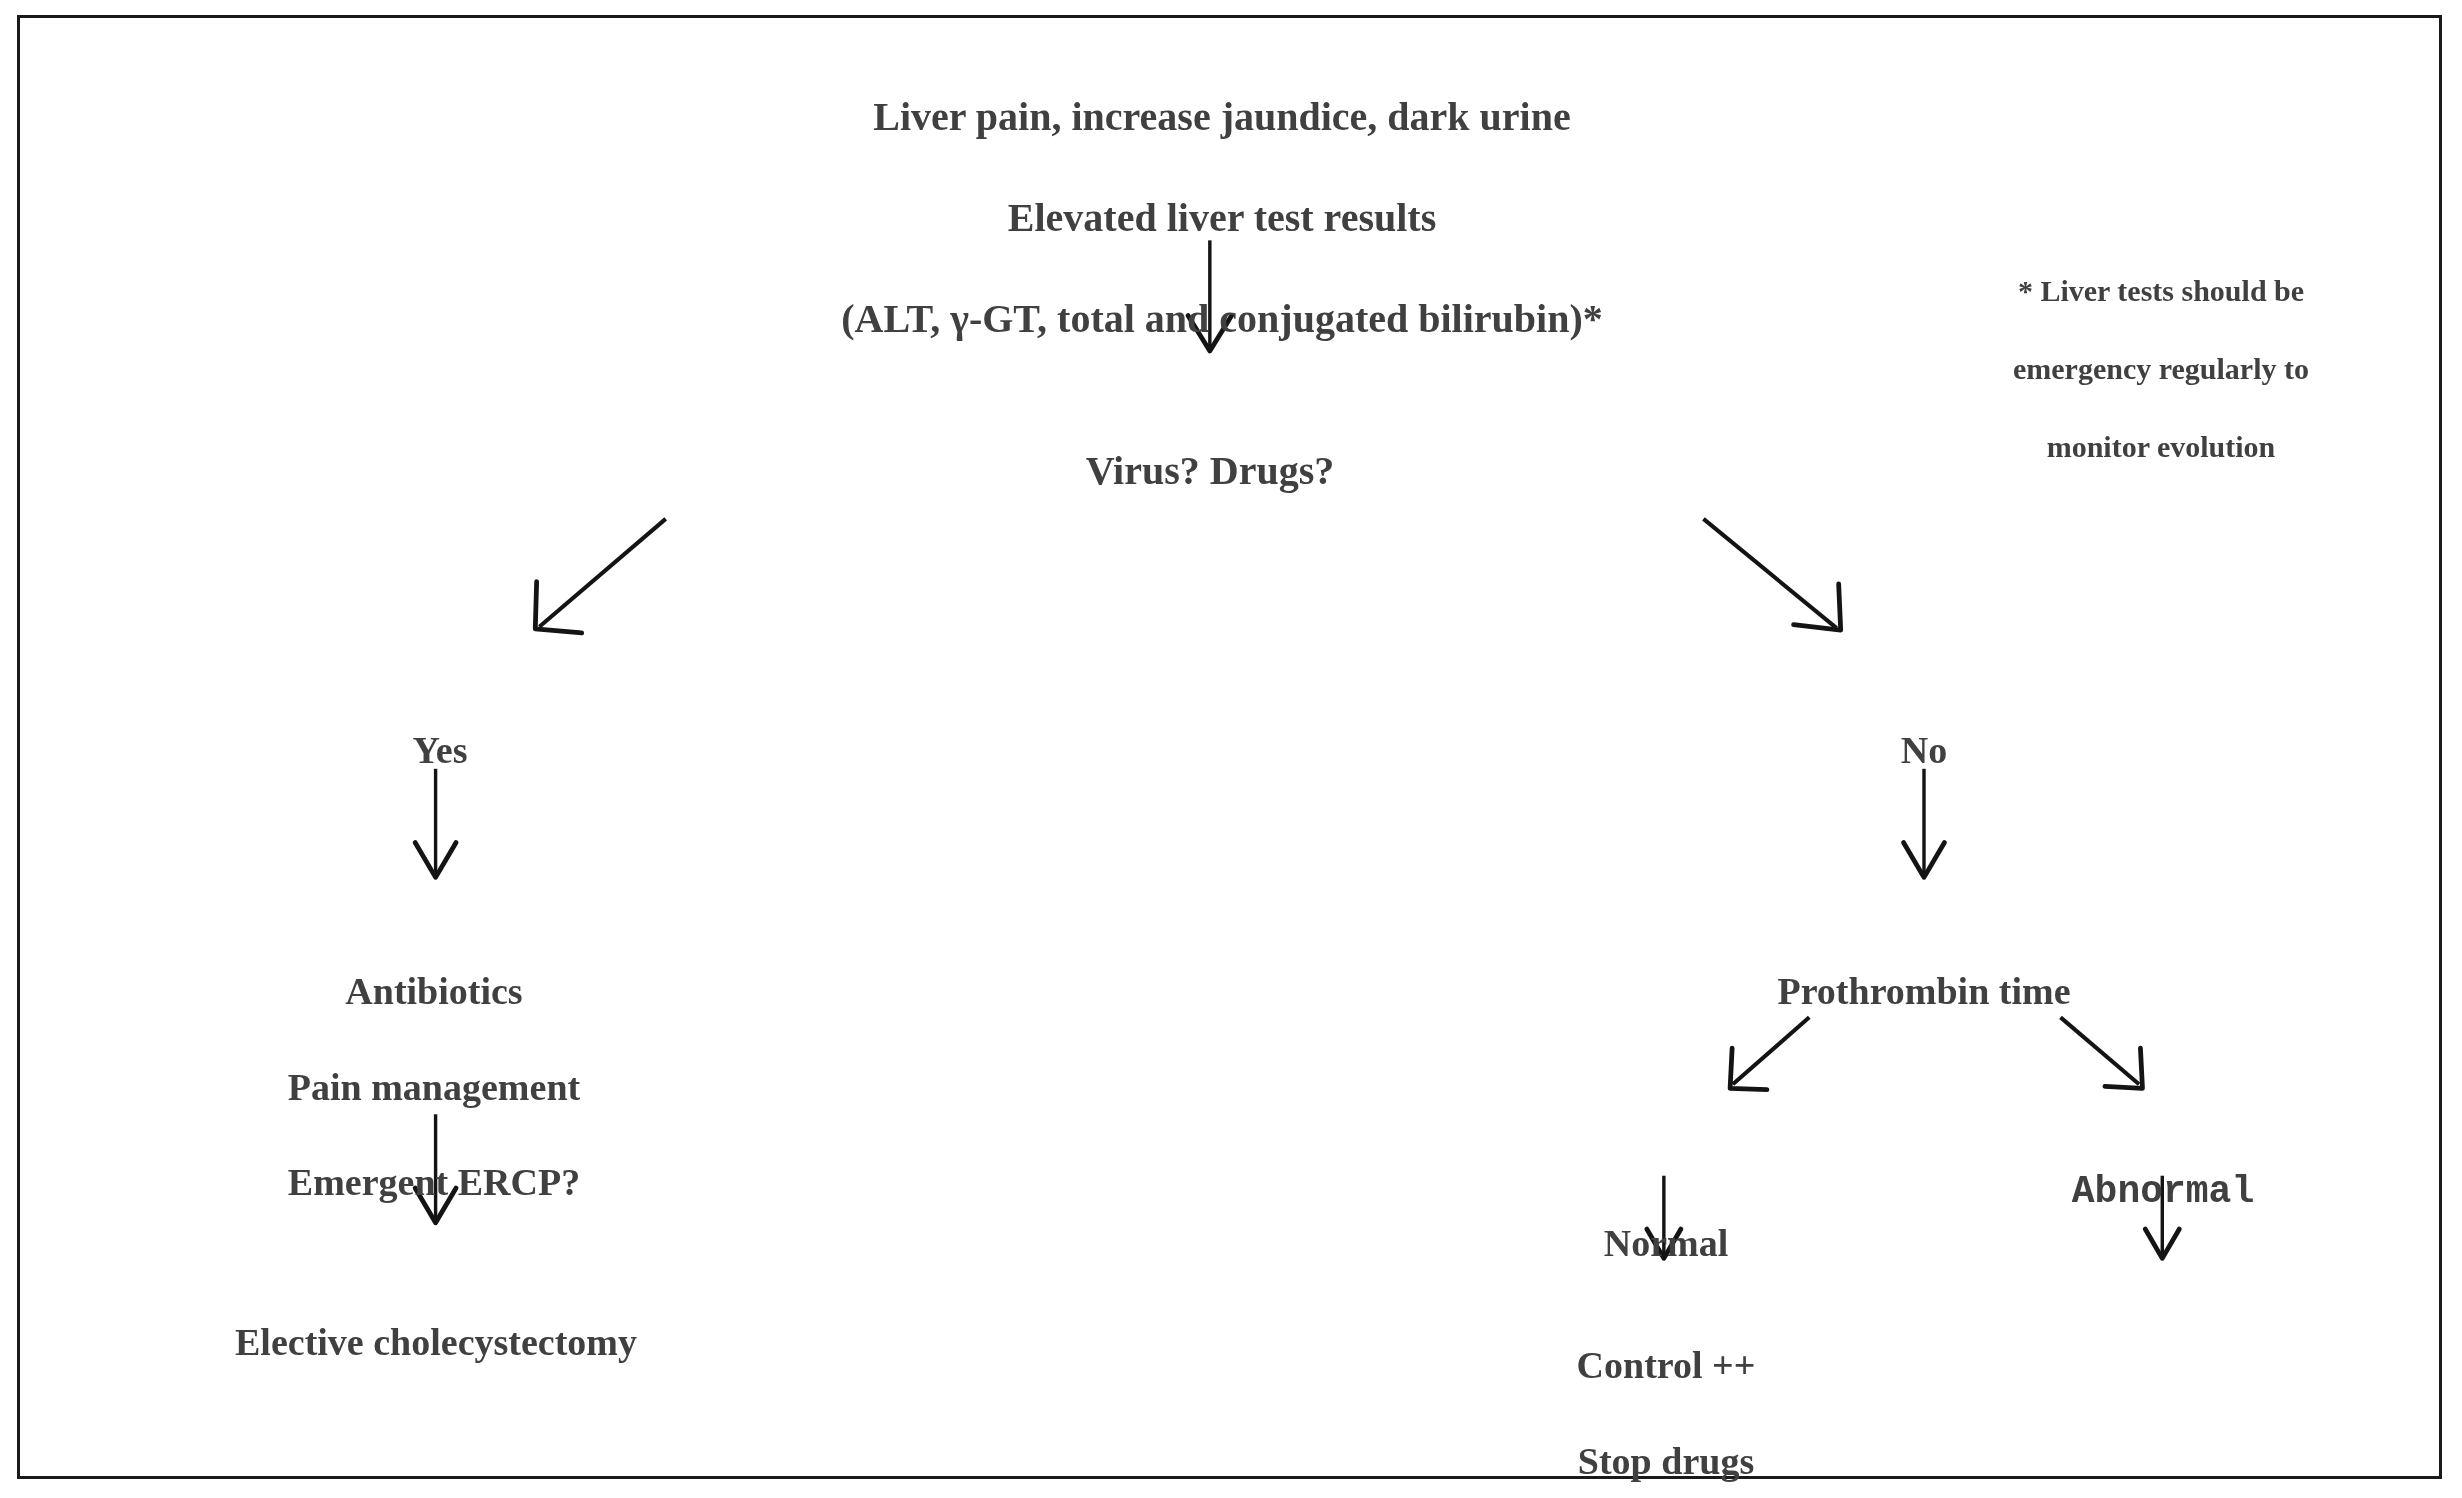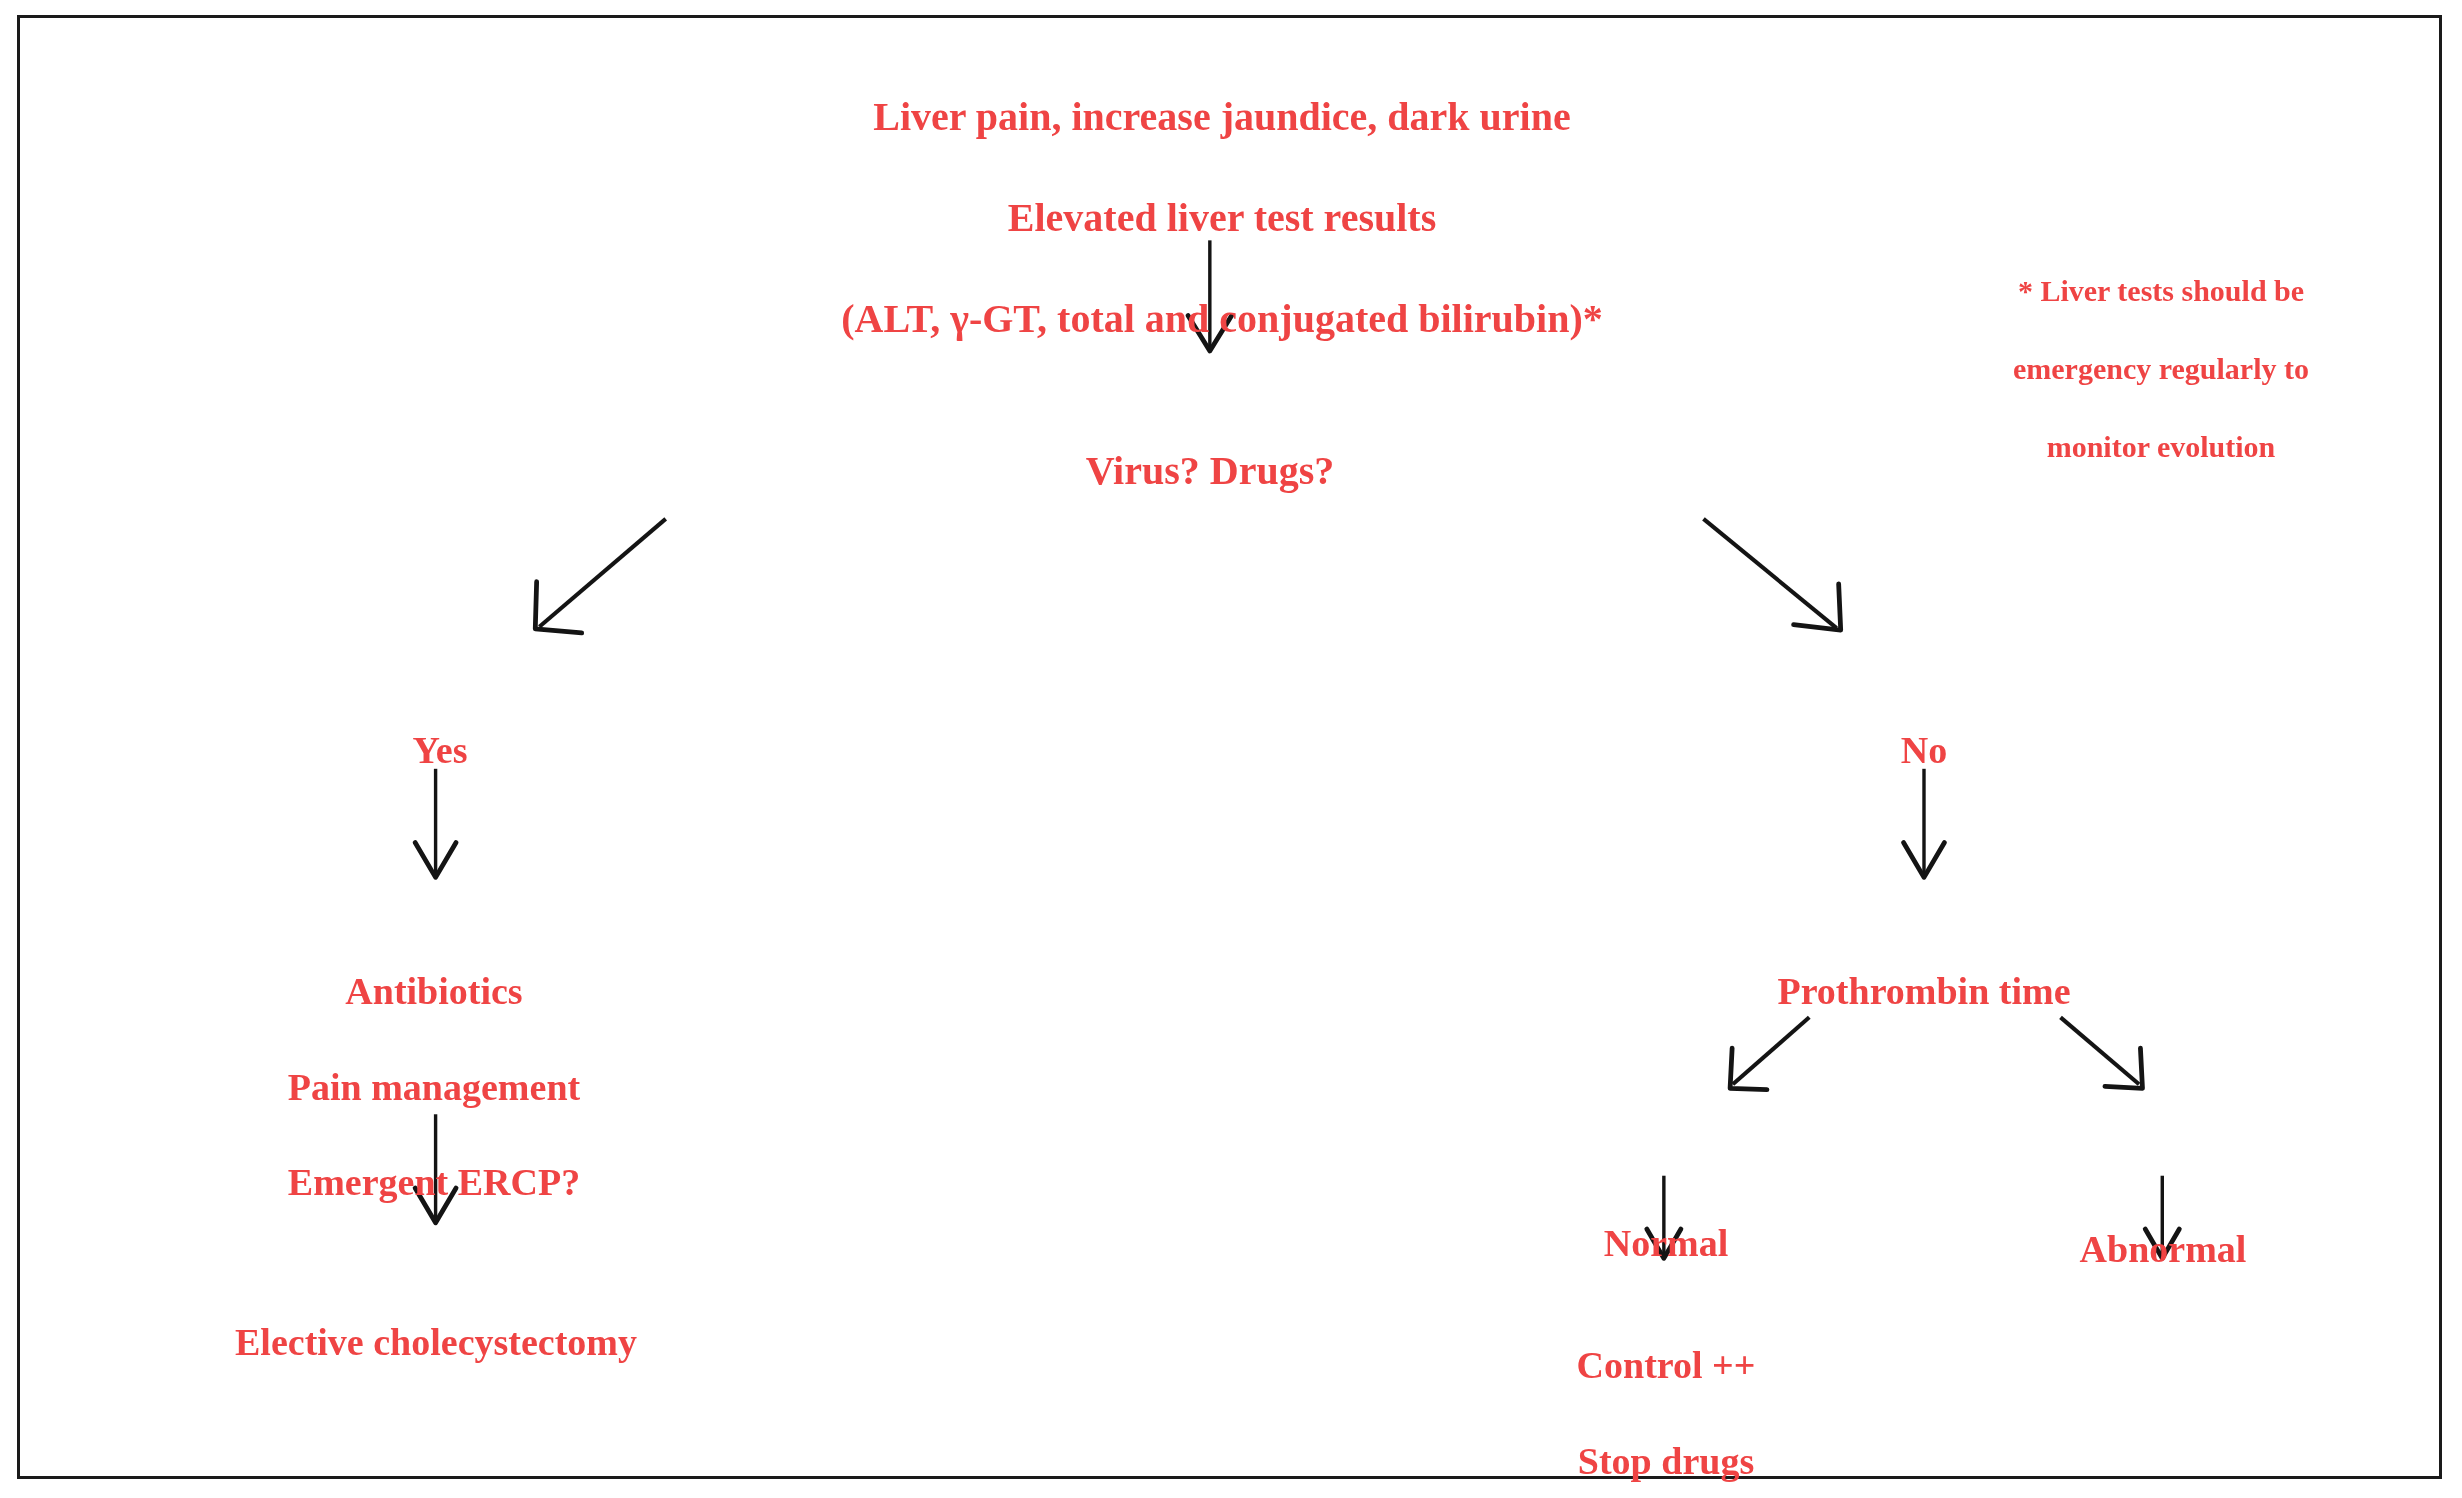--- a/index.html
+++ b/index.html
@@ -20,21 +20,21 @@
     left: 17px;
     top: 15px;
     width: 2425px;
     height: 1464px;
     border: 3.4px solid #1a1a1a;
     box-sizing: border-box;
   }
   .node {
     position: absolute;
     text-align: center;
-    color: #ef4444;
+    color: #404040;
     font-weight: bold;
     line-height: 1.26;
     white-space: pre-line;
     transform: translateX(-50%);
   }
   .node .line { display: block; }
   .n-lg   { font-size: 40px; }
   .n-md   { font-size: 38px; }
   .n-note { font-size: 30px; line-height: 1.30; }
   svg#arrows {
@@ -142,21 +142,21 @@
   </div>
 
   <div class="node n-md" style="left:1924px; top:920px; width:683px;">
     <span class="line">Prothrombin time</span>
   </div>
 
   <div class="node n-md" style="left:1666px; top:1172px; width:355px;">
     <span class="line">Normal</span>
   </div>
 
-  <div class="node n-md" style="left:2163px; top:1178px; width:382px;">
+  <div class="node n-md" style="left:2163px; top:1120px; width:382px;font-family:Liberation Mono, monospace;">
     <span class="line">Abnormal</span>
   </div>
 
   <div class="node n-md" style="left:1666px; top:1294px; width:478px;">
     <span class="line">Control ++</span>
     <span class="line">Stop drugs</span>
     
   </div>
 
   <div class="node n-md" style="left:2163px; top:1294px; width:519px;">

